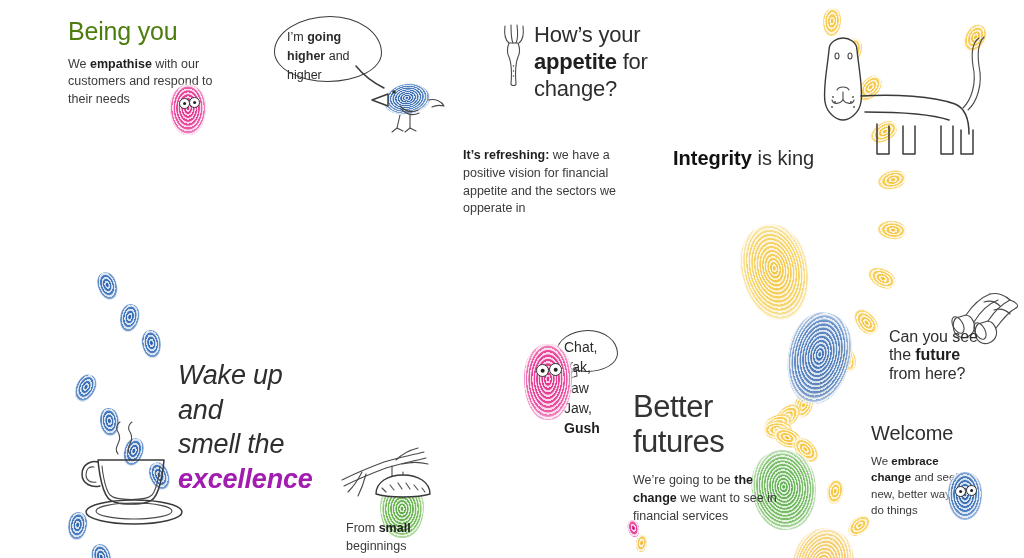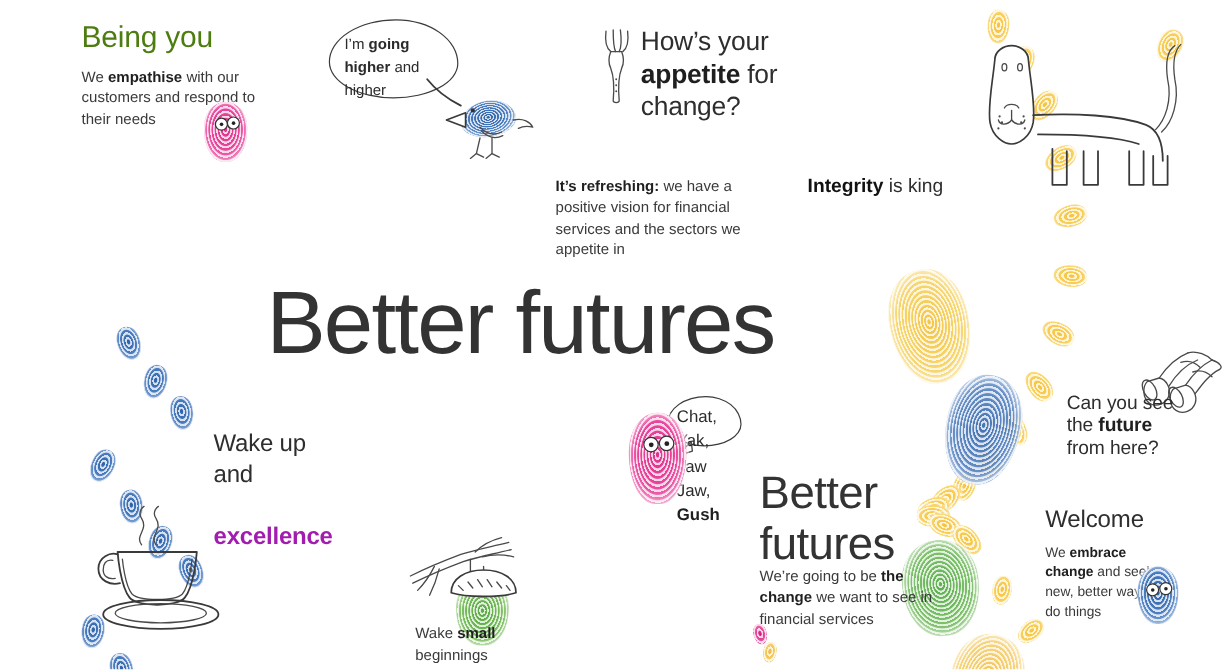--- a/index.html
+++ b/index.html
@@ -33,29 +33,29 @@
   .body-txt{
     font-size:12.5px;line-height:1.42;color:#3a3a3a;font-weight:400;
   }
   .body-txt b,.head-md b,.head-sm b,.tiny b{font-weight:700;color:#1f1f1f;}
   .tiny{font-size:14px;line-height:1.45;color:#3a3a3a;}
   .hero{
     font-size:74px;font-weight:300;line-height:1;color:#333333;
     letter-spacing:-1.5px;white-space:nowrap;
   }
   .claim{
-    font-size:16px;line-height:1.2;color:#2e2e2e;font-weight:400;
+    font-size:20px;line-height:1.2;color:#2e2e2e;font-weight:400;
   }
   .claim b{font-weight:700;color:#111;}
   .wake{
-    font-size:20px;line-height:1.28;color:#2e2e2e;font-weight:400;letter-spacing:-0.2px;
+    font-size:27px;line-height:1.28;color:#2e2e2e;font-weight:400;letter-spacing:-0.2px;font-style:italic;
   }
   .wake b{font-weight:700;color:#a21caf;}
   .bf2{
-    font-size:38px;line-height:1.12;color:#333;font-weight:400;letter-spacing:-0.5px;
+    font-size:31px;line-height:1.12;color:#333;font-weight:400;letter-spacing:-0.5px;
   }
 
   
   .fp{
     position:relative;display:block;
     background-repeat:no-repeat;
     border-radius:48% 48% 46% 46% / 42% 42% 54% 54%;
   }
   
   .ridges{
@@ -165,21 +165,21 @@
     <circle cx="13.5" cy="49" r="0.8" fill="#4a4a4a" stroke="none"></circle>
     <circle cx="13.5" cy="54" r="0.8" fill="#4a4a4a" stroke="none"></circle>
   </svg>
   <div class="abs head-md" style="left:534px;top:22px;width:130px;">
     <span>How’s your</span><br>
     <b>appetite</b><span> for</span><br>
     <span>change?</span>
   </div>
 
   <div class="abs body-txt" style="left:463px;top:147px;width:168px;">
-    <b>It’s refreshing:</b><span> we have a positive vision for financial services and the sectors we appetite in</span>
+    <b>It’s refreshing:</b><span> we have a positive vision for financial appetite and the sectors we opperate in</span>
   </div>
 
   <div class="abs claim" style="left:673px;top:146px;">
     <b>Integrity</b><span> is king</span>
   </div>
 
   <div class="abs" style="left:765px;top:8px;width:250px;height:150px;">
 
     <div class="abs" style="left:0;top:0;width:150px;height:140px;">
       <div class="fp fp-yellow abs" style="left:58px;top:0px;width:18px;height:28px;transform:rotate(4deg);">
@@ -284,21 +284,20 @@
       <path class="ink-thin" d="M198 100 C206 92 212 76 208 58 C206 44 208 34 214 30"></path>
       <path class="ink-thin" d="M203 102 C212 94 218 76 214 58 C212 44 214 34 219 29"></path>
 
       <path class="ink" d="M112 116 L112 146 L124 146 L124 118"></path>
       <path class="ink" d="M138 118 L138 146 L150 146 L150 118"></path>
       <path class="ink" d="M176 118 L176 146 L188 146 L188 118"></path>
       <path class="ink" d="M196 122 L196 146 L208 146 L208 122"></path>
     </svg>
   </div>
 
-  <div class="abs hero" style="left:222px;top:232px;">Better futures</div>
 
   <div class="abs" style="left:742px;top:216px;width:112px;height:126px;">
     <div class="fp abs" style="left:0;top:8px;width:66px;height:96px;background:radial-gradient(ellipse at 50% 50%,#f3c33c 0%,#f7d469 55%,#fbe9b4 100%);transform:rotate(-12deg);opacity:.95;">
         <div class="ridges"></div>
         <div class="fp-edge"></div>
       </div>
     <div class="fp abs" style="left:46px;top:0px;width:62px;height:92px;background:radial-gradient(ellipse at 50% 50%,#3668ad 0%,#5a86c3 55%,#b9cde6 100%);transform:rotate(12deg);opacity:.92;">
         <div class="ridges"></div>
         <div class="fp-edge"></div>
       </div>
@@ -360,21 +359,21 @@
     <path class="ink-thin" d="M30 46 C30 46 32 68 38 75 C44 81 74 81 80 75 C86 68 88 46 88 46"></path>
     <path class="ink" d="M26 42 C20 40 10 44 10 54 C10 64 20 68 28 66"></path>
     <path class="ink-thin" d="M22 47 C16 46 14 50 14 55 C14 60 18 63 24 62"></path>
     <ellipse class="ink" cx="62" cy="92" rx="48" ry="12"></ellipse>
     <ellipse class="ink-thin" cx="62" cy="91" rx="38" ry="8"></ellipse>
   </svg>
 
   <div class="abs wake" style="left:178px;top:358px;width:160px;">
     <span>Wake up</span><br>
     <span>and</span><br>
-    <br>
+    <span>smell the</span><br>
     <b>excellence</b>
   </div>
 
   <div class="abs" style="left:556px;top:330px;width:72px;height:56px;">
     <div class="bubble" style="left:0;top:0;width:62px;height:42px;border-width:1.2px;"></div>
     <svg class="abs" style="left:6px;top:36px;" width="20" height="18" viewBox="0 0 20 18">
       <path class="ink-thin" d="M14 2 L2 14 L15 10 Z" fill="#fff"></path>
     </svg>
     <div class="bubble-txt tiny" style="left:8px;top:7px;width:52px;">
       <span>Chat, Yak,</span><br>
@@ -424,21 +423,21 @@
     <div class="fp fp-green abs" style="left:40px;top:36px;width:44px;height:54px;border-radius:48% 48% 44% 44%/38% 38% 58% 58%;">
       <div class="ridges"></div>
         <div class="fp-edge"></div>
     </div>
     <svg class="abs" style="left:32px;top:24px;" width="62" height="32" viewBox="0 0 62 32">
       <path class="ink-fill" d="M4 22 C4 10 16 3 31 3 C46 3 58 10 58 22 C46 26 16 26 4 22 Z"></path>
       <path class="ink-thin" d="M10 16 L14 20 M18 13 L22 18 M26 11 L30 17 M34 11 L38 17 M42 13 L46 18 M50 16 L53 20"></path>
       <path class="ink-thin" d="M31 3 L31 0"></path>
     </svg>
     <div class="abs body-txt" style="left:6px;top:72px;width:110px;">
-      <span>Wake </span><b>small</b><span> beginnings</span>
+      <span>From </span><b>small</b><span> beginnings</span>
     </div>
   </div>
 
   <svg class="abs" style="left:944px;top:292px;" width="80" height="52" viewBox="0 0 80 52">
     <path class="ink-thin" d="M12 26 C8 30 8 40 14 44 C20 48 28 44 30 38 C32 32 28 24 22 23 Z"></path>
     <ellipse class="ink-thin" cx="14" cy="33" rx="5" ry="9" transform="rotate(-28 14 33)"></ellipse>
     <path class="ink-thin" d="M34 32 C30 36 30 46 36 50 C42 54 50 50 52 44 C54 38 50 30 44 29 Z"></path>
     <ellipse class="ink-thin" cx="36" cy="39" rx="5" ry="9" transform="rotate(-28 36 39)"></ellipse>
     <path class="ink-thin" d="M22 23 C28 14 36 6 46 2"></path>
     <path class="ink-thin" d="M30 30 C36 20 44 12 54 8"></path>

